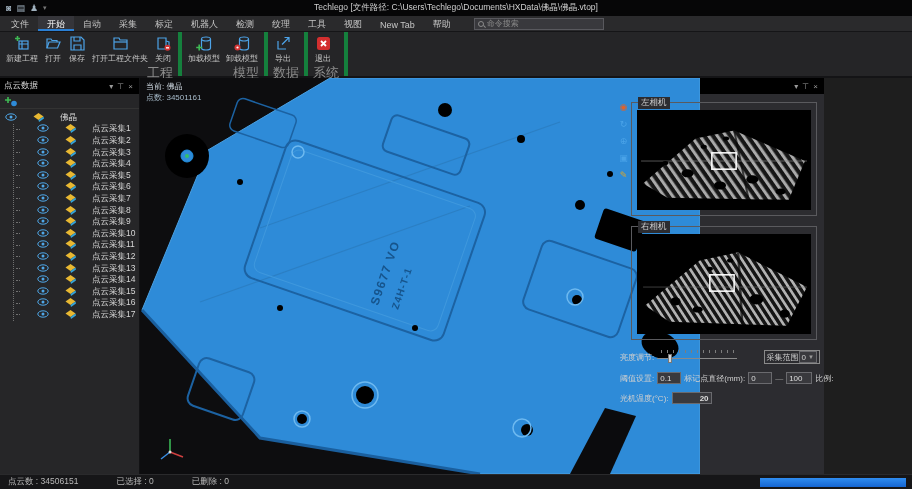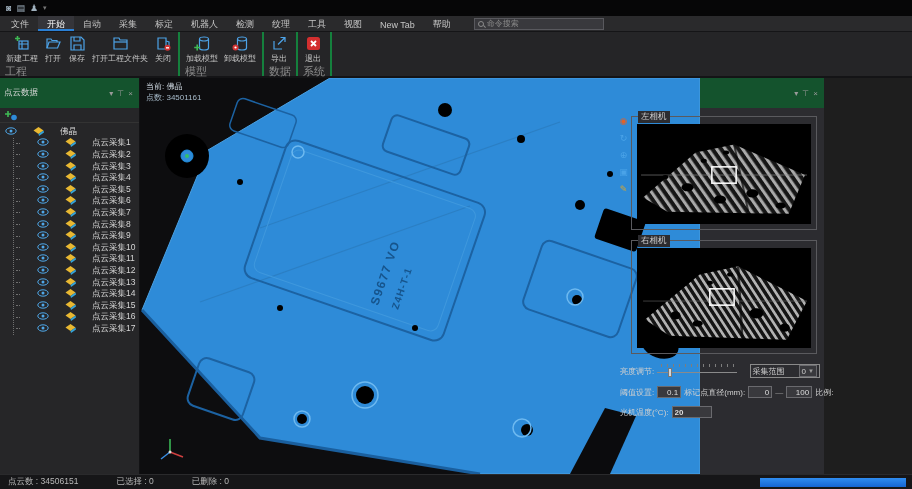--- a/index.html
+++ b/index.html
@@ -15,30 +15,30 @@
   .menu-item{font-size:9px;color:#c6c6c6;padding:2px 9px 0;display:flex;align-items:center}
   .menu-item.active{color:#fff;background:#35353a;box-shadow:inset 0 -2px 0 #2a7fd4}
   .searchbox{margin-left:14px;align-self:center;width:130px;height:12px;background:#39393d;border:1px solid #59595e;
     display:flex;align-items:center;padding:0 3px;gap:3px}
   .mag{width:6px;height:6px;border:1px solid #8a8a8a;border-radius:50%;position:relative;flex:none}
   .mag::after{content:"";position:absolute;width:3px;height:1px;background:#8a8a8a;right:-3px;bottom:-1px;transform:rotate(45deg)}
   .searchbox input{flex:1;background:transparent;border:none;outline:none;color:#bbb;font-size:8px;font-family:Liberation Serif, serif}
   .searchbox input::placeholder{color:#8a8a8a}
 
   .ribbon{height:46px;background:#252527;border-bottom:2px solid #141416;display:flex}
-  .ribbon-group{display:flex;flex-direction:column;border-right:2px solid #15803d;padding:1px 3px 0}
+  .ribbon-group{display:flex;flex-direction:column;border-right:4px solid #15803d;padding:1px 3px 0}
   .ribbon-buttons{display:flex;flex:1;align-items:flex-start}
   .ribbon-btn{display:flex;flex-direction:column;align-items:center;padding:2px 3px 0;min-width:24px;cursor:default}
   .ribbon-btn svg{width:17px;height:17px;display:block}
   .ribbon-btn .lbl{font-size:8px;color:#c4c4c4;white-space:nowrap;margin-top:1px}
-  .ribbon-group-label{text-align:left;font-size:11px;color:#8d8d8d;padding:0 2px 2px}
+  .ribbon-group-label{text-align:right;font-size:13px;color:#8d8d8d;padding:0 2px 2px}
 
   .workspace{display:flex;height:396px}
   .left-panel{width:140px;background:#262628;border-right:1px solid #121214;display:flex;flex-direction:column}
-  .panel-header{height:30px;background:#14532d;display:flex;align-items:center;padding:1px 4px;font-size:8.5px;color:#d8d8d8;flex:none}
+  .panel-header{height:16px;background:#000000;display:flex;align-items:center;padding:1px 4px;font-size:8.5px;color:#d8d8d8;flex:none}
   .panel-header .sp{flex:1}
   .ph-ic{font-size:8px;color:#9a9a9a;padding:0 2px;line-height:13px}
   .lp-tools{height:15px;display:flex;align-items:center;padding:0 5px;border-bottom:1px solid #333;flex:none}
   .tree{flex:1;overflow:hidden;padding:3px 0 0 5px;font-size:8.5px;color:#d6d6d6}
   .tree-row{display:flex;align-items:center;height:11.6px;gap:16px;white-space:nowrap}
   .tree-row svg{flex:none}
   #tree-children{margin-left:8px;border-left:1px dotted #6f6f6f;padding-left:2px}
   #tree-children .tree-row::before{content:"";width:4px;height:0;border-top:1px dotted #6f6f6f;margin-right:1px}
 
   .viewport{width:472px;position:relative;background:#701a75;flex:none}
@@ -54,43 +54,44 @@
   .cam-img{position:absolute;left:5px;right:5px;top:7px;bottom:5px;background:#000}
   .cam-img svg{width:100%;height:100%;display:block}
   #cam1{top:8px} #cam2{top:132px}
   .controls{position:absolute;left:4px;right:4px;top:256px;font-size:8px;color:#cfcfcf}
   .ctl-row{display:flex;align-items:center;gap:3px;margin-bottom:8px;white-space:nowrap}
   .slider{width:80px;height:14px;position:relative;flex:none}
   .slider .ticks{position:absolute;top:0;left:4px;right:2px;height:3px;
     background:repeating-linear-gradient(90deg,#7d7d7d 0 1px,transparent 1px 6px)}
   .slider .track{position:absolute;top:8px;left:0;right:0;height:1px;background:#8a8a8a}
   .slider .handle{position:absolute;top:4px;left:11px;width:4px;height:9px;background:#d6d6d6;border:1px solid #777}
-  .range-box{display:flex;align-items:center;border:1px solid #8a8a8a;padding:0 2px;height:14px;gap:14px;margin-left:auto}
+  .range-box{display:flex;align-items:center;border:1px solid #8a8a8a;padding:0 2px;height:14px;gap:0;margin-left:auto}
   .mini-select{display:flex;align-items:center;background:#39393d;border:1px solid #6a6a6e;height:12px;padding:0 2px;gap:2px}
   .mini-select .arr{font-size:6px;color:#9a9a9a}
   .mini-input{background:#39393d;border:1px solid #6a6a6e;color:#ddd;height:12px;font-size:8px;
-    font-family:inherit;text-align:right;padding:0 2px;outline:none}
+    font-family:inherit;padding:0 2px;outline:none}
   .w26{width:26px}.w24{width:24px}.w40{width:40px}
   .dash{color:#9a9a9a}
 
   .statusbar{height:15px;background:#161618;border-top:1px solid #2a2a2c;display:flex;align-items:center;
     gap:38px;padding:0 8px;font-size:8.5px;color:#b8b8b8;position:relative}
   .progress{position:absolute;right:6px;top:3px;width:146px;height:9px;background:#0e3a66}
   .progress .fill{height:100%;width:100%;background:linear-gradient(180deg,#2f8df0,#1565d2)}
 </style>
 </head>
 <body>
 
 <div class="titlebar">
   <div class="qicons">
     <span class="qicon">◙</span>
     <span class="qicon">▤</span>
     <span class="qicon">♟</span>
     <span class="qcaret">▾</span>
   </div>
+  <div class="title-text">Techlego  [文件路径: C:\Users\Techlego\Documents\HXData\佛晶\佛晶.vtop]</div>
 </div>
 
 <div class="menubar">
   <div id="menu-items">
       <div class="menu-item">文件</div>
       <div class="menu-item active">开始</div>
       <div class="menu-item">自动</div>
       <div class="menu-item">采集</div>
       <div class="menu-item">标定</div>
       <div class="menu-item">机器人</div>
@@ -587,21 +588,21 @@
           <input class="mini-input w24" value="0.1" style="">
           <span>标记点直径(mm):</span>
           <input class="mini-input w24" value="0" style="">
           <span class="dash">—</span>
           <input class="mini-input w26" value="100" style="">
           <span>比例:</span>
 
         </div>
         <div class="ctl-row">
           <span>光机温度(°C):</span>
-          <input class="mini-input w40" style="text-align: left; font-weight: bold;" value="20">
+          <input class="mini-input w40" style="text-align: right; font-weight: bold;" value="20">
         </div>
       </div>
     </div>
   </div>
 </div>
 
 <div class="statusbar">
   <span>点云数 : 34506151</span>
   <span>已选择 : 0</span>
   <span>已删除 : 0</span>

